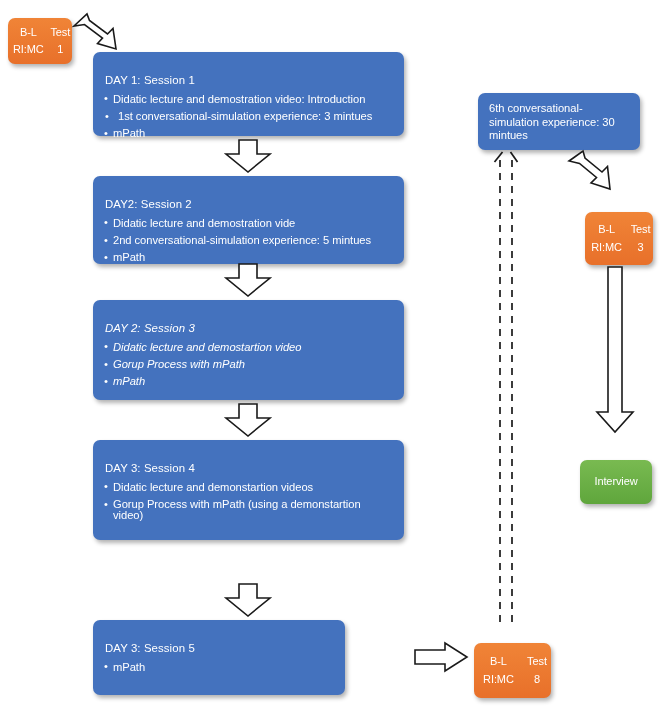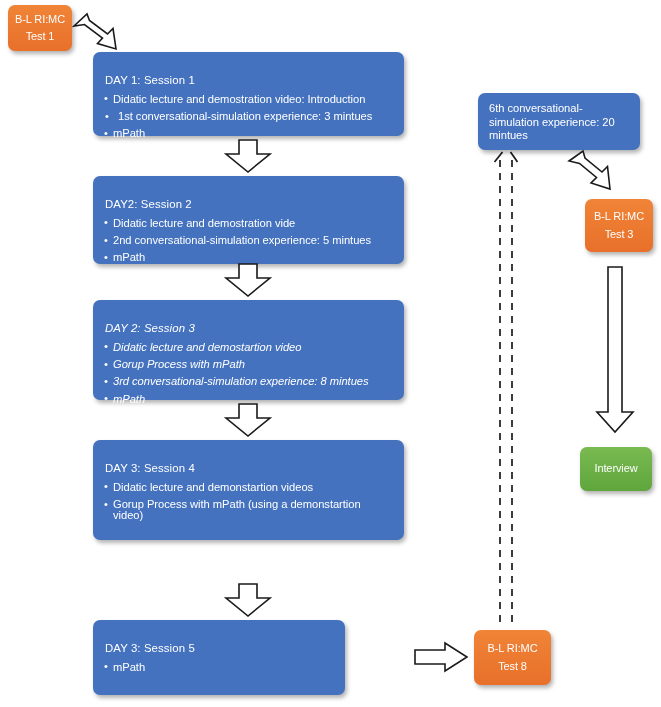--- a/index.html
+++ b/index.html
@@ -69,27 +69,28 @@
   .plain {
     padding: 9px 11px;
     font-size: 11.2px;
     line-height: 1.22;
     letter-spacing: -0.05px;
   }
 
   
   .pill {
     display: flex;
-    flex-direction: column;
+    flex-direction: row;
     align-items: center;
     justify-content: center;
     text-align: center;
     font-size: 11px;
     line-height: 1.55;
     letter-spacing: -0.1px;
+    margin-top: 13px;
   }
 
   
   .arrow {
     position: absolute;
     pointer-events: none;
   }
   .arrow svg { display: block; overflow: visible; }
   .arrow-shape {
     fill: #ffffff;
@@ -158,21 +159,20 @@
     <svg width="52" height="34" viewBox="0 0 52 34">
       <path class="arrow-shape" d="M 17 1 L 35 1 L 35 15 L 48 15 L 26 33 L 4 15 L 17 15 Z"></path>
     </svg>
   </div>
 
   <div class="node blue session" style="left:93px; top:300px; width:311px; height:100px;font-style:italic;">
     <div class="title">DAY 2: Session 3</div>
     <ul>
       <li>Didatic lecture and demostartion video</li>
       <li>Gorup Process with mPath</li>
-      <li>3rd conversational-simulation experience: 8 mintues</li>
       <li>mPath</li>
     </ul>
   </div>
 
   <div class="arrow" style="left:222px; top:403px; width:52px; height:34px;">
     <svg width="52" height="34" viewBox="0 0 52 34">
       <path class="arrow-shape" d="M 17 1 L 35 1 L 35 15 L 48 15 L 26 33 L 4 15 L 17 15 Z"></path>
     </svg>
   </div>
 
@@ -211,21 +211,21 @@
   <div class="dash-line" style="left:492px; top:148px; width:32px; height:478px;">
     <svg width="32" height="478" viewBox="0 0 32 478">
       <path class="dash-path" d="M 8 474 L 8 12"></path>
       <path class="dash-path" d="M 20 474 L 20 12"></path>
       <path class="dash-head" d="M 2.5 14 L 10.5 4"></path>
       <path class="dash-head" d="M 18.5 4 L 25.5 14"></path>
     </svg>
   </div>
 
   <div class="node blue plain" style="left:478px; top:93px; width:162px; height:57px;">
-    <span>6th conversational-simulation experience: 20 mintues</span>
+    <span>6th conversational-simulation experience: 30 mintues</span>
   </div>
 
   <div class="arrow" style="left:567px; top:150px; width:50px; height:50px;">
     <svg width="50" height="50" viewBox="0 0 50 50">
       <path class="arrow-shape" d="M 2 11 L 16 1 L 18 8 L 35 22 L 40.5 16.5 L 43 39 L 24 33 L 29.5 27.5 L 12.5 13.5 Z"></path>
     </svg>
   </div>
 
   <div class="node orange pill" style="left:585px; top:199px; width:68px; height:53px;">
     <span>B-L RI:MC</span>

